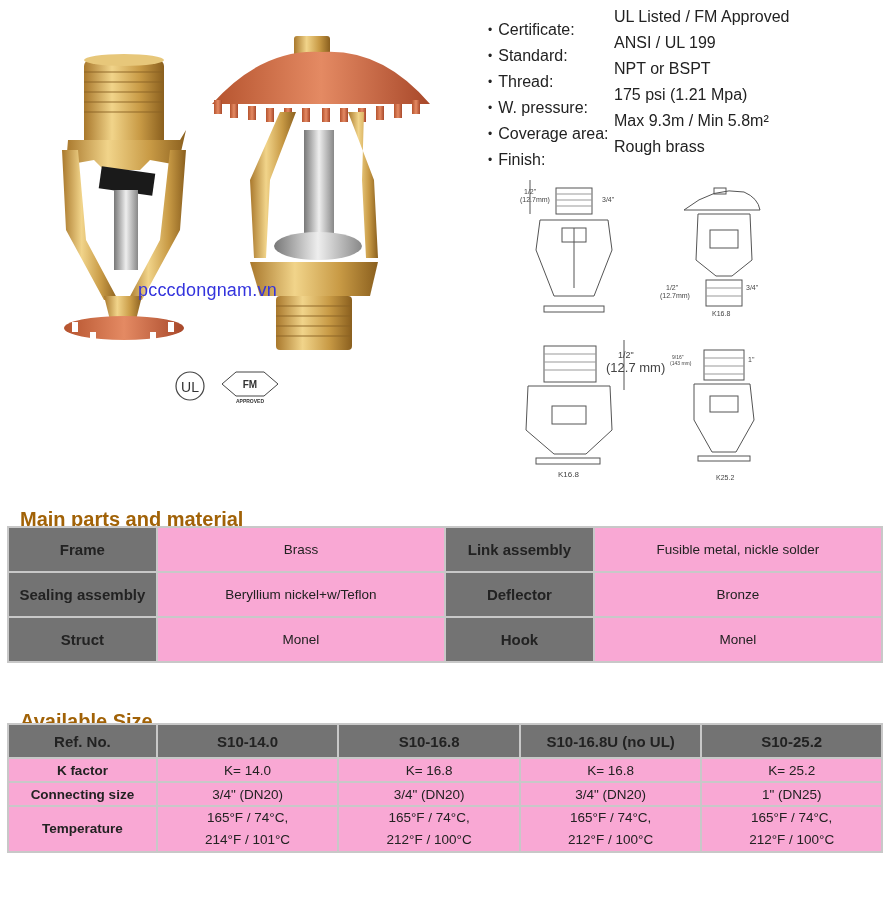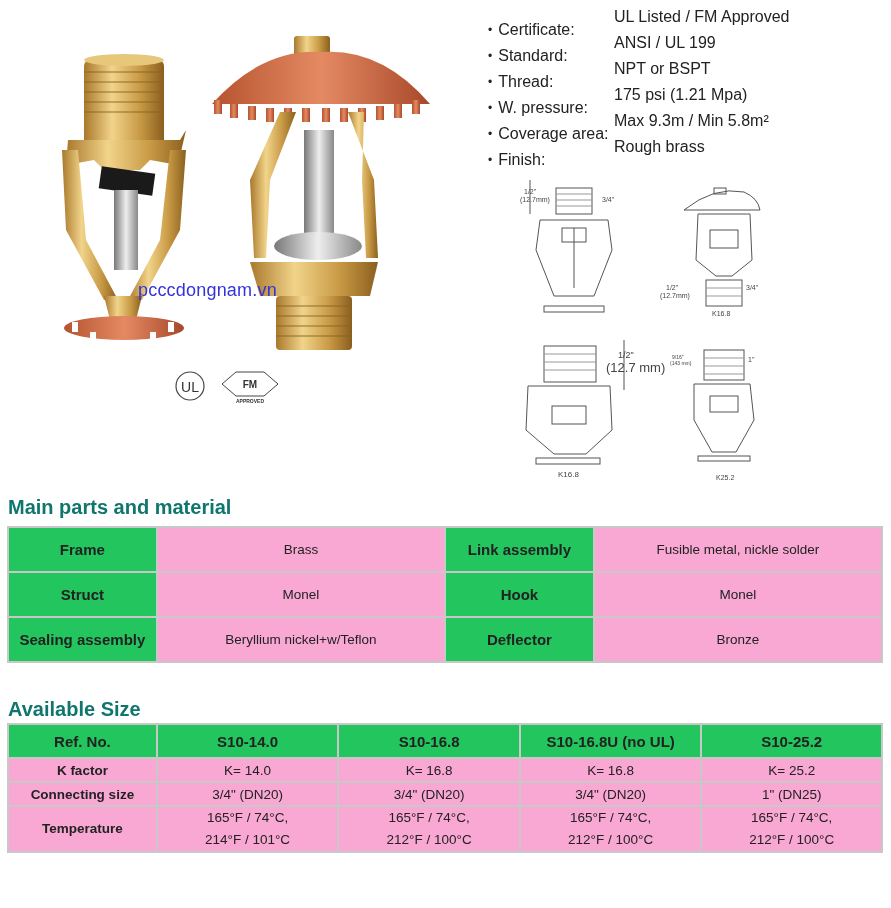--- a/index.html
+++ b/index.html
@@ -10,25 +10,25 @@
   .spec-row { display:flex; height:26px; align-items:center; }
   .spec-label { width:126px; white-space:nowrap;margin-top:25px; }
   .spec-label::before { content:"\2022"; margin-right:6px; font-size:12px; position:relative; top:-1px; }
   .spec-value { white-space:nowrap; }
 
   .diagrams { position:absolute; left:500px; top:170px; width:300px; height:320px; }
   .diag-caption { position:absolute; font-size:7px; color:#444; }
 
   .watermark { position:absolute; left:138px; top:280px; font-size:18px; color:#3333dd; letter-spacing:0.2px; }
 
-  h2.section-title { position:absolute; margin:0; font-size:20px; font-weight:bold; color:#0f766e; }
+  h2.section-title { position:absolute; margin:12px; font-size:20px; font-weight:bold; color:#a16207; }
 
   table { border-collapse:collapse; position:absolute; font-size:14px; }
   td, th { border:2px solid #c8c8c8; text-align:center; padding:0; }
-  .hdr { background:#22c55e; font-weight:bold; color:#222; }
+  .hdr { background:#737373; font-weight:bold; color:#222; }
   .val { background:#f9a8d4; font-weight:normal; color:#222; }
 
   #parts { left:7px; top:526px; width:876px; }
   #parts td { height:43px; font-size:13.5px; }
   #parts td.hdr { font-size:15px; }
 
   #sizes { left:7px; top:723px; width:876px; }
   #sizes td { height:22px; font-size:13.5px;margin-left:24px; }
   #sizes tr.head td { height:32px; font-size:15px; }
   #sizes tr.temp td { height:44px; line-height:22px; }
@@ -232,30 +232,30 @@
       <col style="width:289px">
     </colgroup>
   <tbody>
       <tr>
     <td class="hdr">Frame</td>
     <td class="val">Brass</td>
     <td class="hdr">Link assembly</td>
     <td class="val">Fusible metal, nickle solder</td>
   </tr>
   <tr>
+    <td class="hdr">Sealing assembly</td>
+    <td class="val">Beryllium nickel+w/Teflon</td>
+    <td class="hdr">Deflector</td>
+    <td class="val">Bronze</td>
+  </tr>
+  <tr>
     <td class="hdr">Struct</td>
     <td class="val">Monel</td>
     <td class="hdr">Hook</td>
     <td class="val">Monel</td>
-  </tr>
-  <tr>
-    <td class="hdr">Sealing assembly</td>
-    <td class="val">Beryllium nickel+w/Teflon</td>
-    <td class="hdr">Deflector</td>
-    <td class="val">Bronze</td>
   </tr>
 </tbody>
   </table>
 
 <h2 class="section-title" style="left:8px;top:698px;">Available Size</h2>
 <table id="sizes">
   <colgroup>
       <col style="width:149px">
       <col style="width:182px">
       <col style="width:182px">

